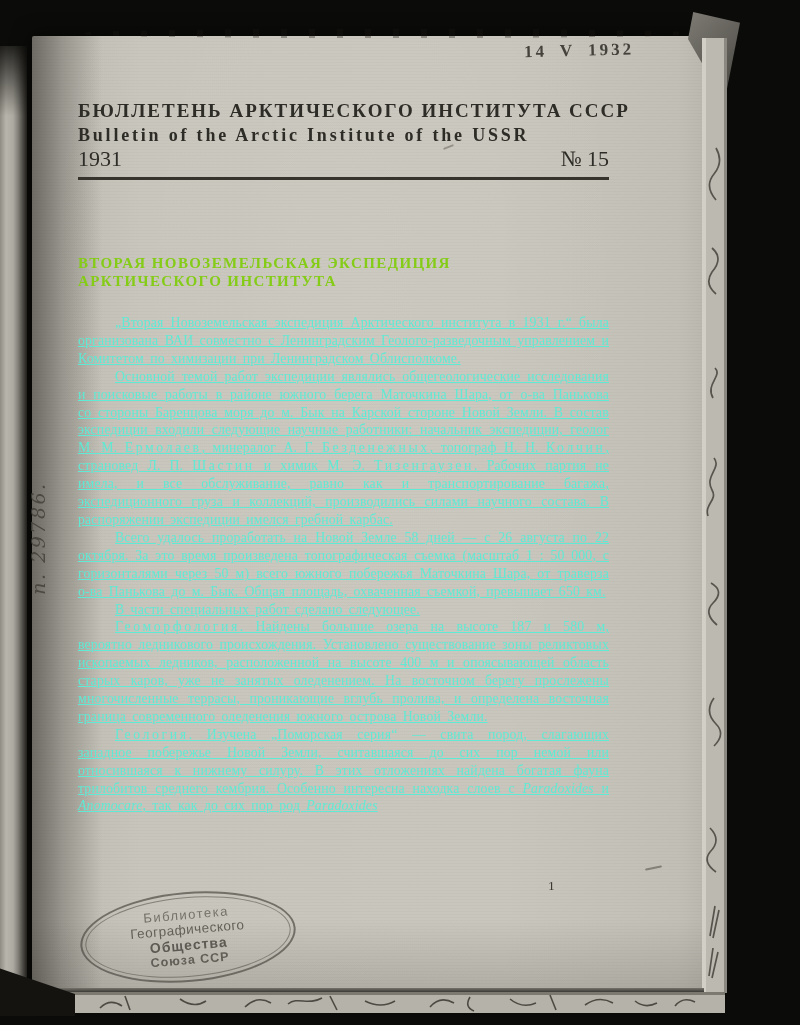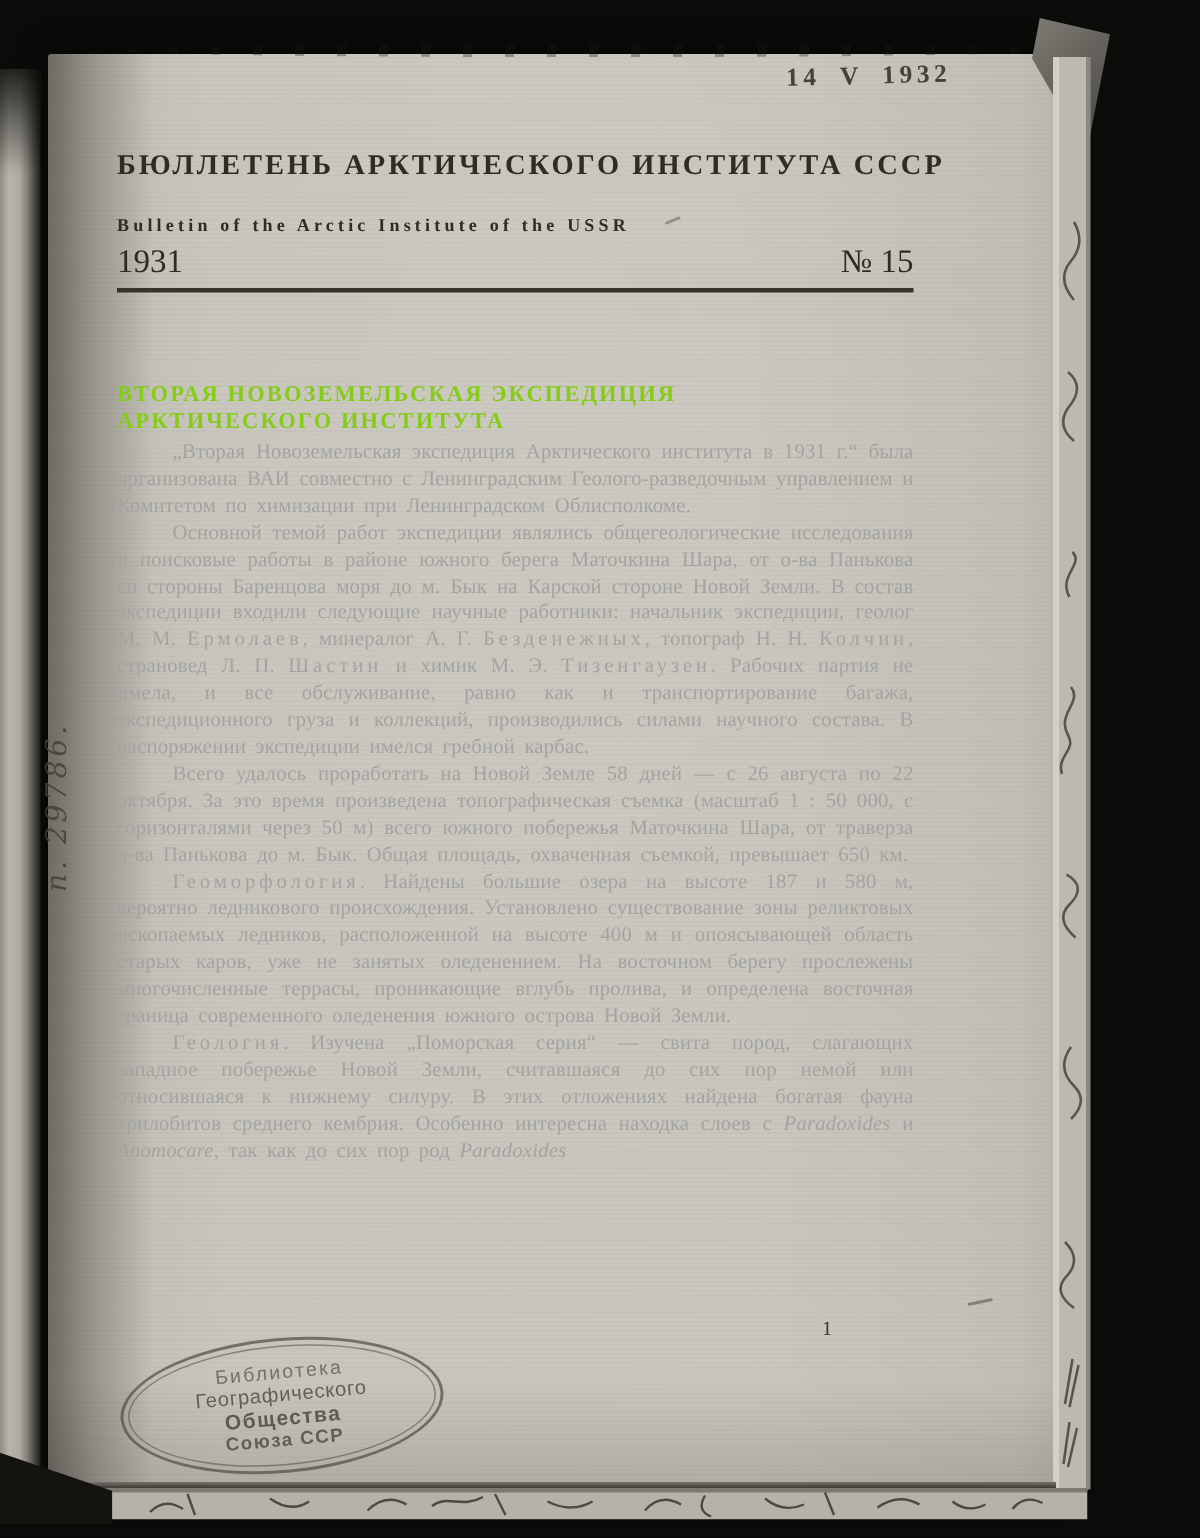--- a/index.html
+++ b/index.html
@@ -28,31 +28,31 @@
       clip-path:polygon(10% 0,100% 12%,70% 100%,0 30%);
       background:linear-gradient(135deg,#7d7b74,#45433d);}
   .page-edge-line{position:absolute;left:36px;top:988px;width:668px;height:4px;
       background:linear-gradient(180deg,#74726a,#3c3a34);}
   .corner-wedge-bl{position:absolute;left:0;top:958px;width:75px;height:58px;background:#14130f;
       clip-path:polygon(0 18%,100% 62%,100% 100%,0 100%);}
 
   
   .header{position:absolute;left:78px;top:100px;width:531px;color:#2e2c26;}
   .header-ru{font-size:19px;line-height:22px;font-weight:bold;letter-spacing:2px;white-space:nowrap;}
-  .header-en{font-size:12px;line-height:24px;font-weight:bold;letter-spacing:2.8px;white-space:nowrap;margin-top:16px;}
+  .header-en{font-size:18px;line-height:24px;font-weight:bold;letter-spacing:2.8px;white-space:nowrap;margin-top:1px;}
   .header-row{display:flex;justify-content:space-between;font-size:22px;line-height:22px;margin-top:1px;}
   .header-rule{margin-top:7px;height:3px;background:#35332c;}
 
   
   .title{position:absolute;left:78px;top:254px;width:531px;color:#84cc16;
       font-size:15px;line-height:18px;font-weight:600;letter-spacing:1.4px;}
 
   
-  .body-text{position:absolute;left:78px;top:292px;width:531px;color:#a3a3a3;
-      font-size:13.8px;line-height:17.9px;text-align:justify;letter-spacing:.15px;word-spacing:2.6px;}
+  .body-text{position:absolute;left:78px;top:314px;width:531px;color:#5eead4;
+      font-size:13.8px;line-height:17.9px;text-align:justify;letter-spacing:.15px;word-spacing:2.6px;text-decoration:underline;}
   .body-text p{margin:0;text-indent:37px;}
   .sp{letter-spacing:2.6px;}
   .it{font-style:italic;}
 
   
   .signature-number{position:absolute;left:548px;top:878px;width:30px;color:#3a3832;font-size:13.5px;}
   .pencil-dash{position:absolute;left:645px;top:867px;width:17px;height:2px;border-radius:2px;
       background:rgba(70,66,58,.5);transform:rotate(-12deg);}
   .pencil-tick{position:absolute;left:443px;top:146px;width:11px;height:2px;border-radius:2px;
       background:rgba(70,66,58,.4);transform:rotate(-22deg);}
@@ -147,20 +147,21 @@
 
   <div class="title">
     <div>ВТОРАЯ НОВОЗЕМЕЛЬСКАЯ ЭКСПЕДИЦИЯ</div>
     <div>АРКТИЧЕСКОГО ИНСТИТУТА</div>
   </div>
 
   <div class="body-text">
       <p><span>„Вторая Новоземельская экспедиция Арктического института в 1931 г.“ была организована ВАИ совместно с Ленинградским Геолого-разведочным управлением и Комитетом по химизации при Ленинградском Облисполкоме.</span></p>
       <p><span>Основной темой работ экспедиции являлись общегеологические исследования и поисковые работы в районе южного берега Маточкина Шара, от о-ва Панькова со стороны Баренцова моря до м. Бык на Карской стороне Новой Земли. В состав экспедиции входили следующие научные работники: начальник экспедиции, геолог М. М. </span><span class="sp">Ермолаев</span><span>, минералог А. Г. </span><span class="sp">Безденежных</span><span>, топограф Н. Н. </span><span class="sp">Колчин</span><span>, страновед Л. П. </span><span class="sp">Шастин</span><span> и химик М. Э. </span><span class="sp">Тизенгаузен</span><span>. Рабочих партия не имела, и все обслуживание, равно как и транспортирование багажа, экспедиционного груза и коллекций, производились силами научного состава. В распоряжении экспедиции имелся гребной карбас.</span></p>
       <p><span>Всего удалось проработать на Новой Земле 58 дней — с 26 августа по 22 октября. За это время произведена топографическая съемка (масштаб 1 : 50 000, с горизонталями через 50 м) всего южного побережья Маточкина Шара, от траверза о-ва Панькова до м. Бык. Общая площадь, охваченная съемкой, превышает 650 км.</span></p>
+      <p><span>В части специальных работ сделано следующее.</span></p>
       <p><span class="sp">Геоморфология</span><span>. Найдены большие озера на высоте 187 и 580 м, вероятно ледникового происхождения. Установлено существование зоны реликтовых ископаемых ледников, расположенной на высоте 400 м и опоясывающей область старых каров, уже не занятых оледенением. На восточном берегу прослежены многочисленные террасы, проникающие вглубь пролива, и определена восточная граница современного оледенения южного острова Новой Земли.</span></p>
       <p><span class="sp">Геология</span><span>. Изучена „Поморская серия“ — свита пород, слагающих западное побережье Новой Земли, считавшаяся до сих пор немой или относившаяся к нижнему силуру. В этих отложениях найдена богатая фауна трилобитов среднего кембрия. Особенно интересна находка слоев с </span><span class="it">Paradoxides</span><span> и </span><span class="it">Anomocare</span><span>, так как до сих пор род </span><span class="it">Paradoxides</span></p>
     </div>
 
   <div class="signature-number">1</div>
   <div class="pencil-dash"></div>
 
   <div class="marginalia">п. 29786.</div>
 
   <div class="lib-stamp">

